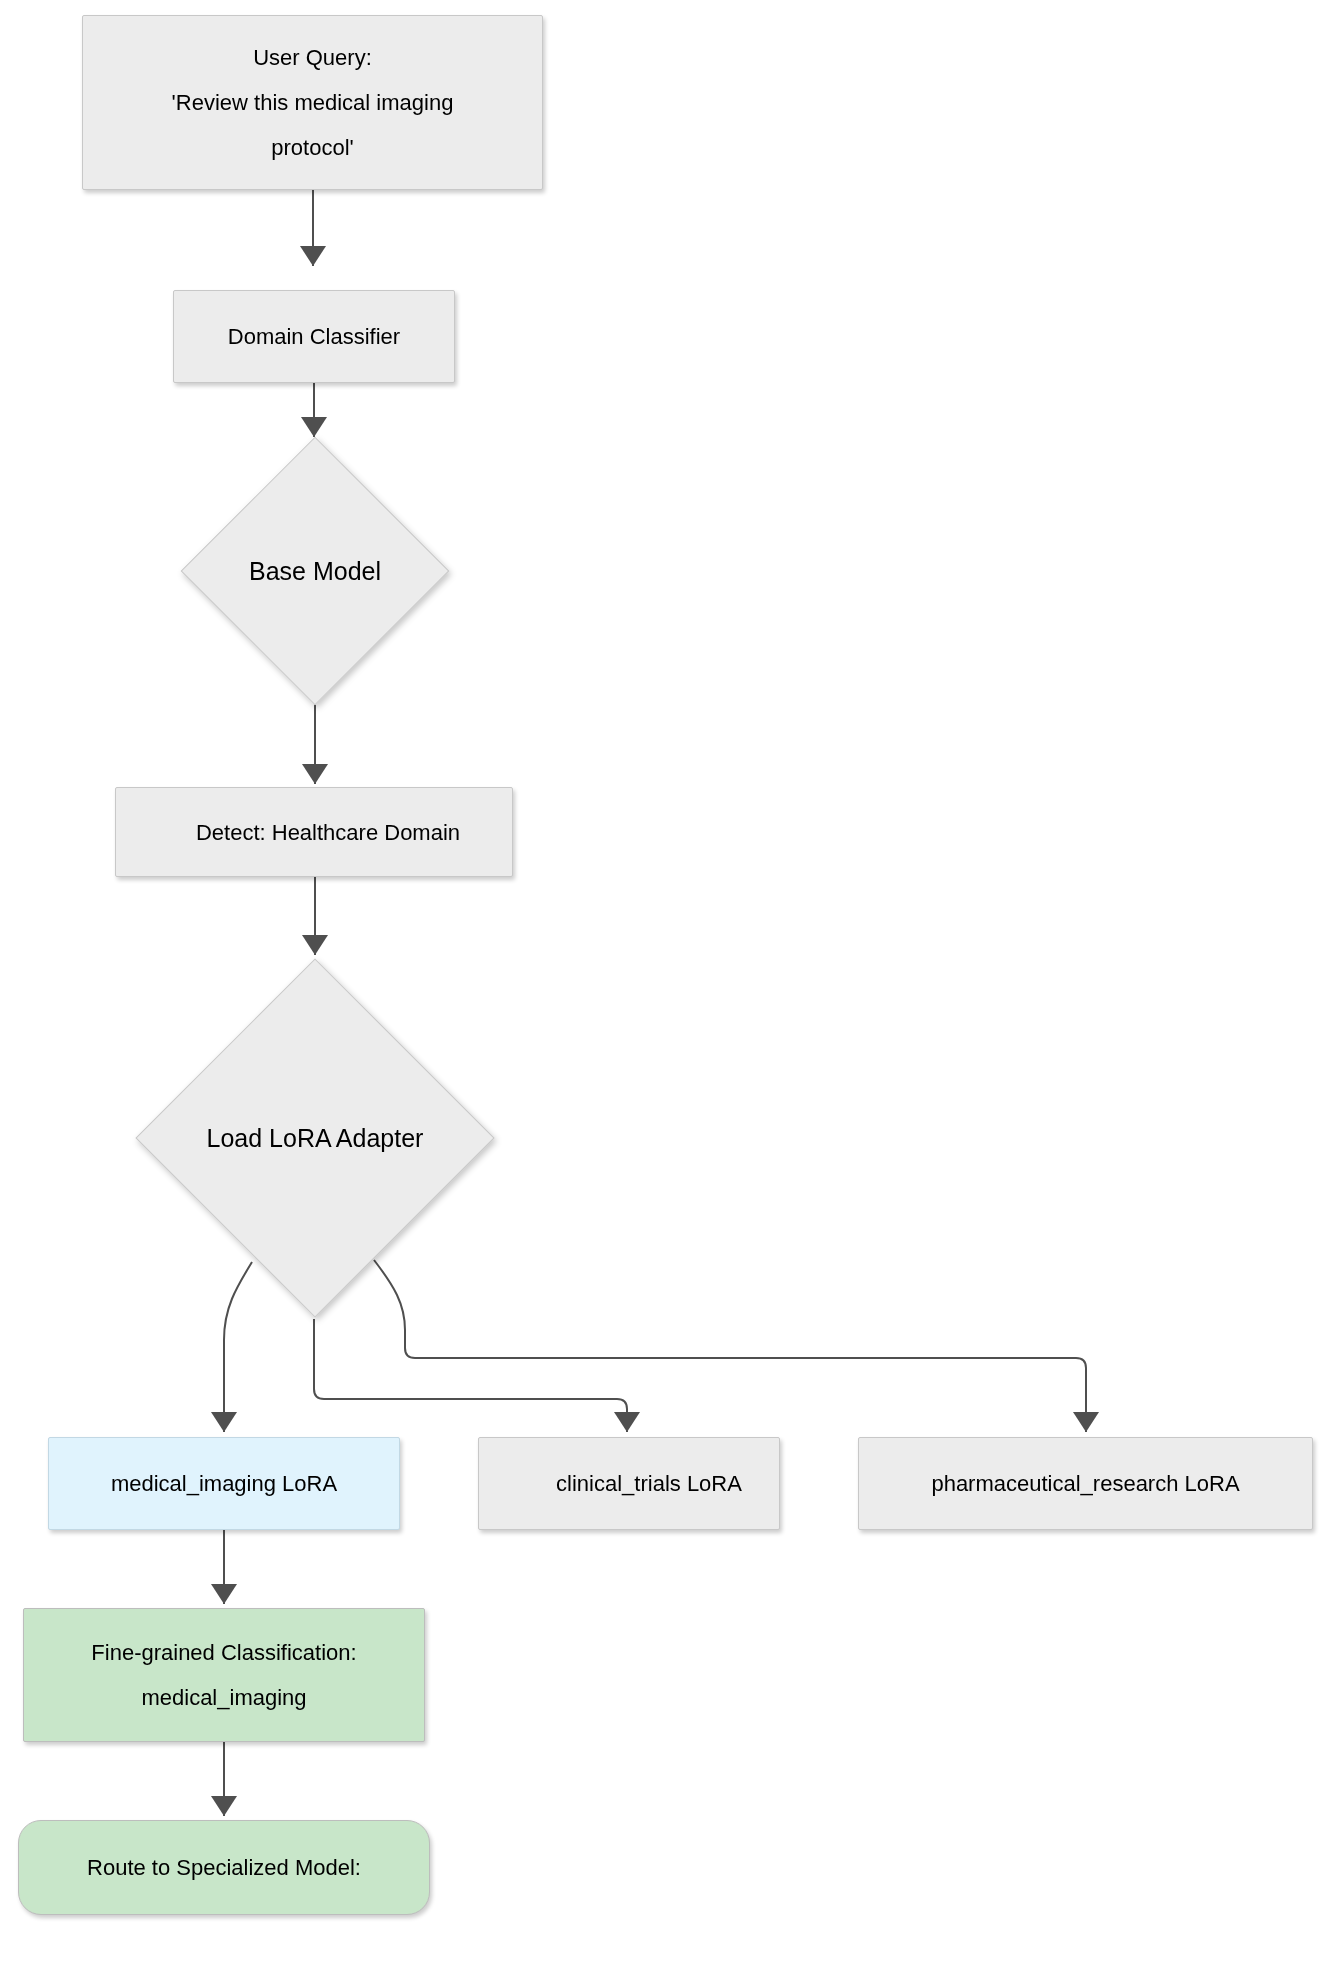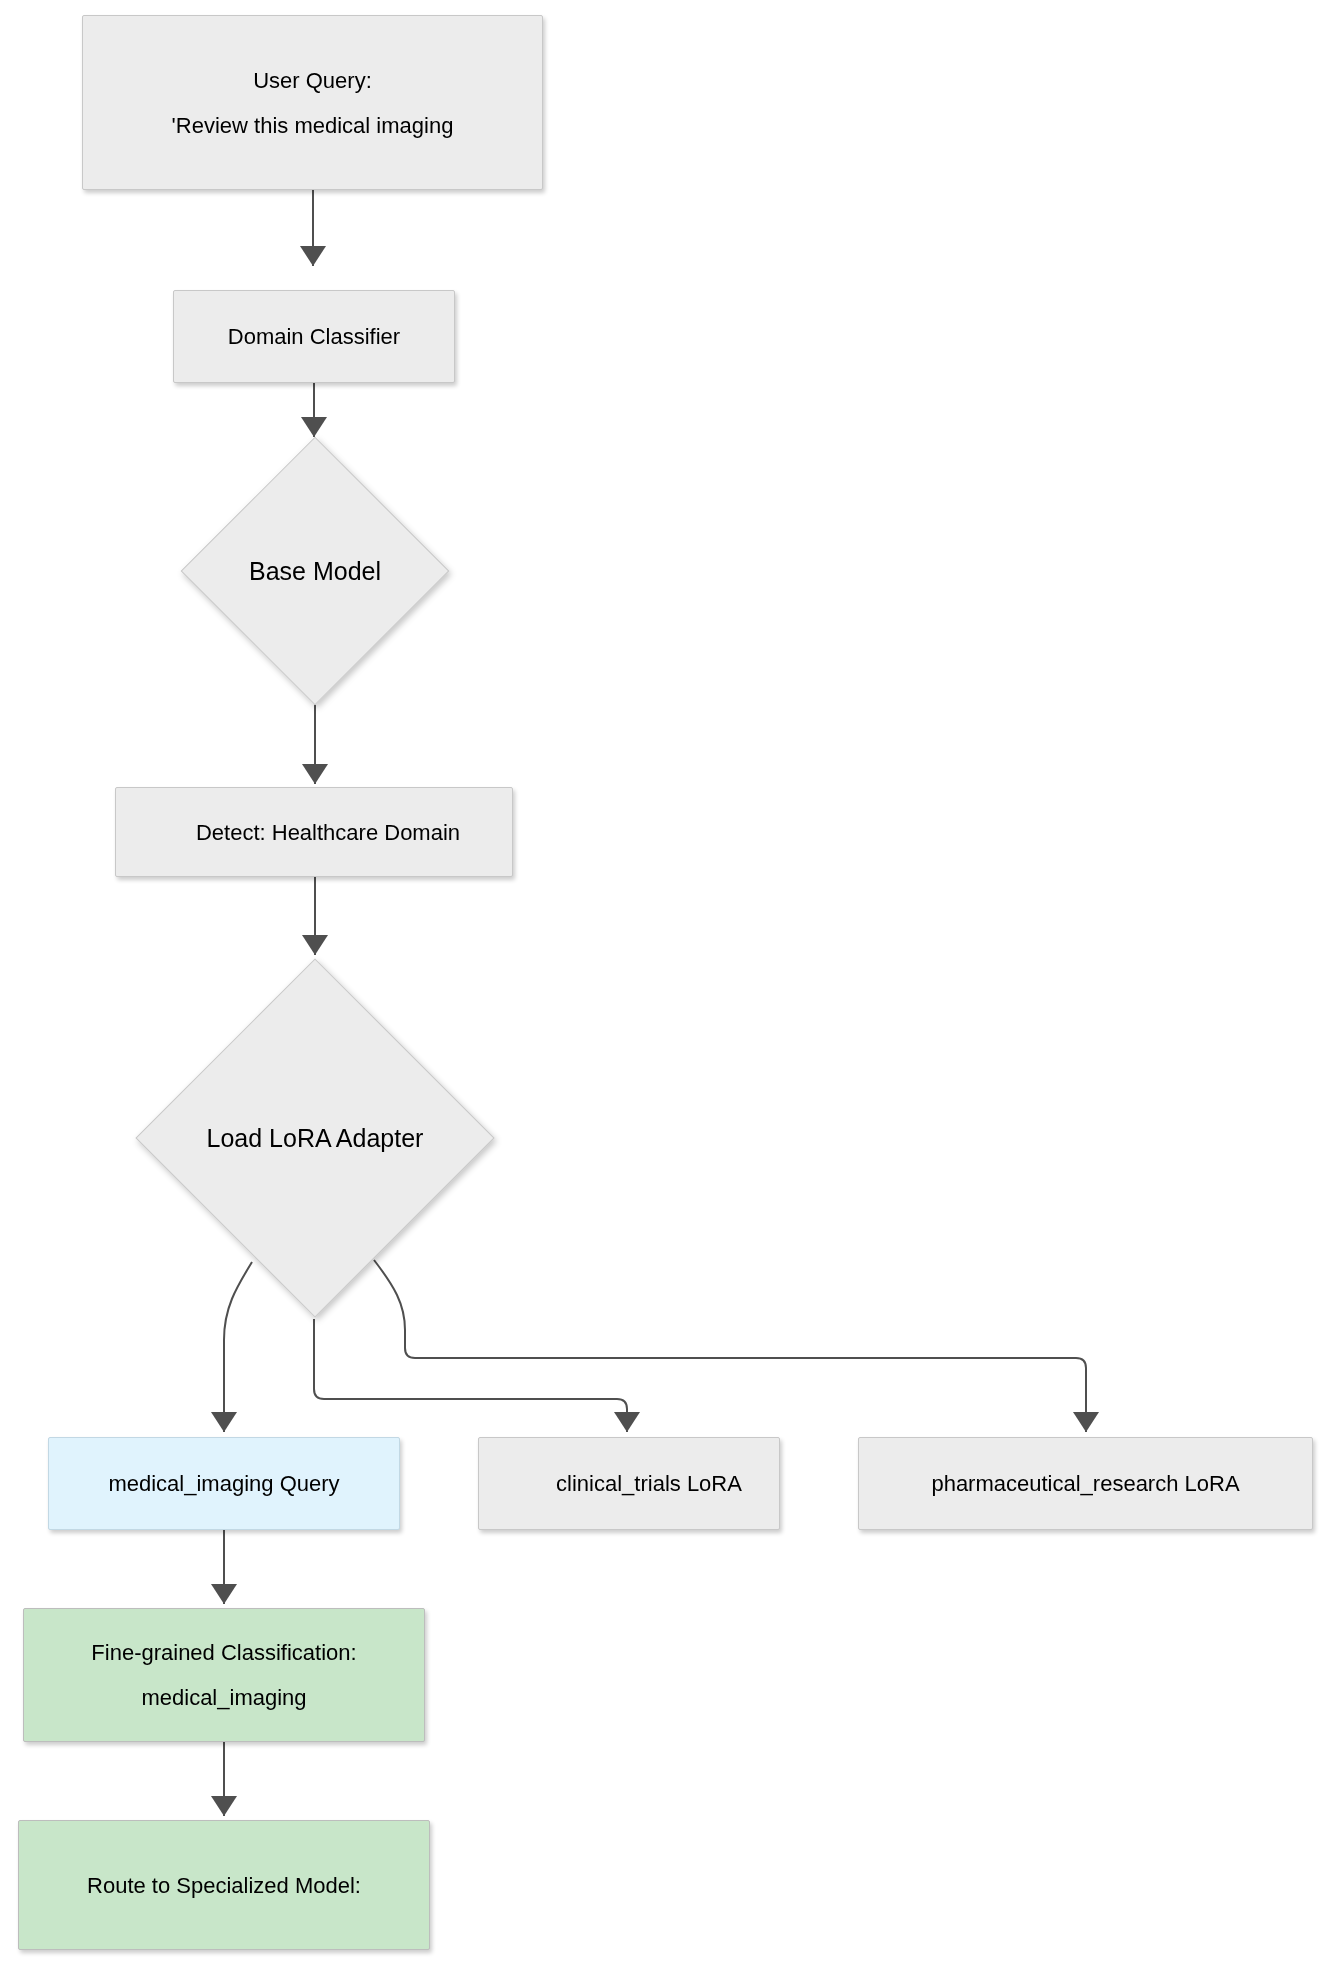--- a/index.html
+++ b/index.html
@@ -59,20 +59,21 @@
     <path class="edge" d="M314,1319 V1389 Q314,1399 324,1399 H617 Q627,1399 627,1409 V1432" marker-end="url(#arrow)"></path>
     <path class="edge" d="M374,1260 C394,1286 405,1304 405,1330 V1348 Q405,1358 415,1358 H1076 Q1086,1358 1086,1368 V1432" marker-end="url(#arrow)"></path>
     <path class="edge" d="M224,1530 V1604" marker-end="url(#arrow)"></path>
     <path class="edge" d="M224,1742 V1816" marker-end="url(#arrow)"></path>
   </svg>
 
   <div class="node default lines" style="left:82px;top:15px;width:461px;height:175px;">
     <div>
       <div>User Query:</div>
       <div>'Review this medical imaging</div>
+      <div>protocol'</div>
     </div>
   </div>
 
   <div class="node default" style="left:173px;top:283px;width:282px;height:93px;margin-top:7px;">
     <span>Domain Classifier</span>
   </div>
 
   <div class="diamond-wrap" style="left:220px;top:476px;width:190px;height:190px;">
     <div class="diamond" style="width:190px;height:190px;"></div>
   </div>
@@ -85,37 +86,37 @@
   </div>
 
   <div class="diamond-wrap" style="left:188px;top:1011px;width:254px;height:254px;">
     <div class="diamond" style="width:254px;height:254px;"></div>
   </div>
   <div class="diamond-label" style="left:145px;top:1113px;width:340px;height:50px;">
     <span>Load LoRA Adapter</span>
   </div>
 
   <div class="node highlight" style="left:48px;top:1437px;width:352px;height:93px;">
-    <span>medical_imaging Query</span>
+    <span>medical_imaging LoRA</span>
   </div>
 
   <div class="node default" style="left:478px;top:1437px;width:302px;height:93px;padding-left:40px;">
     <span>clinical_trials LoRA</span>
   </div>
 
   <div class="node success lines" style="left:23px;top:1608px;width:402px;height:134px;">
     <div>
       <div>Fine-grained Classification:</div>
       <div>medical_imaging</div>
     </div>
   </div>
 
   <div class="node default" style="left:858px;top:1437px;width:455px;height:93px;">
     <span>pharmaceutical_research LoRA</span>
   </div>
 
-  <div class="node success lines" style="left:18px;top:1820px;width:412px;height:130px;">
+  <div class="node success lines" style="left:18px;top:1820px;width:412px;height:95px;border-radius:23px;">
     <div>
       <div>Route to Specialized Model:</div>
     </div>
   </div>
 
 </div>
 
 </body></html>

